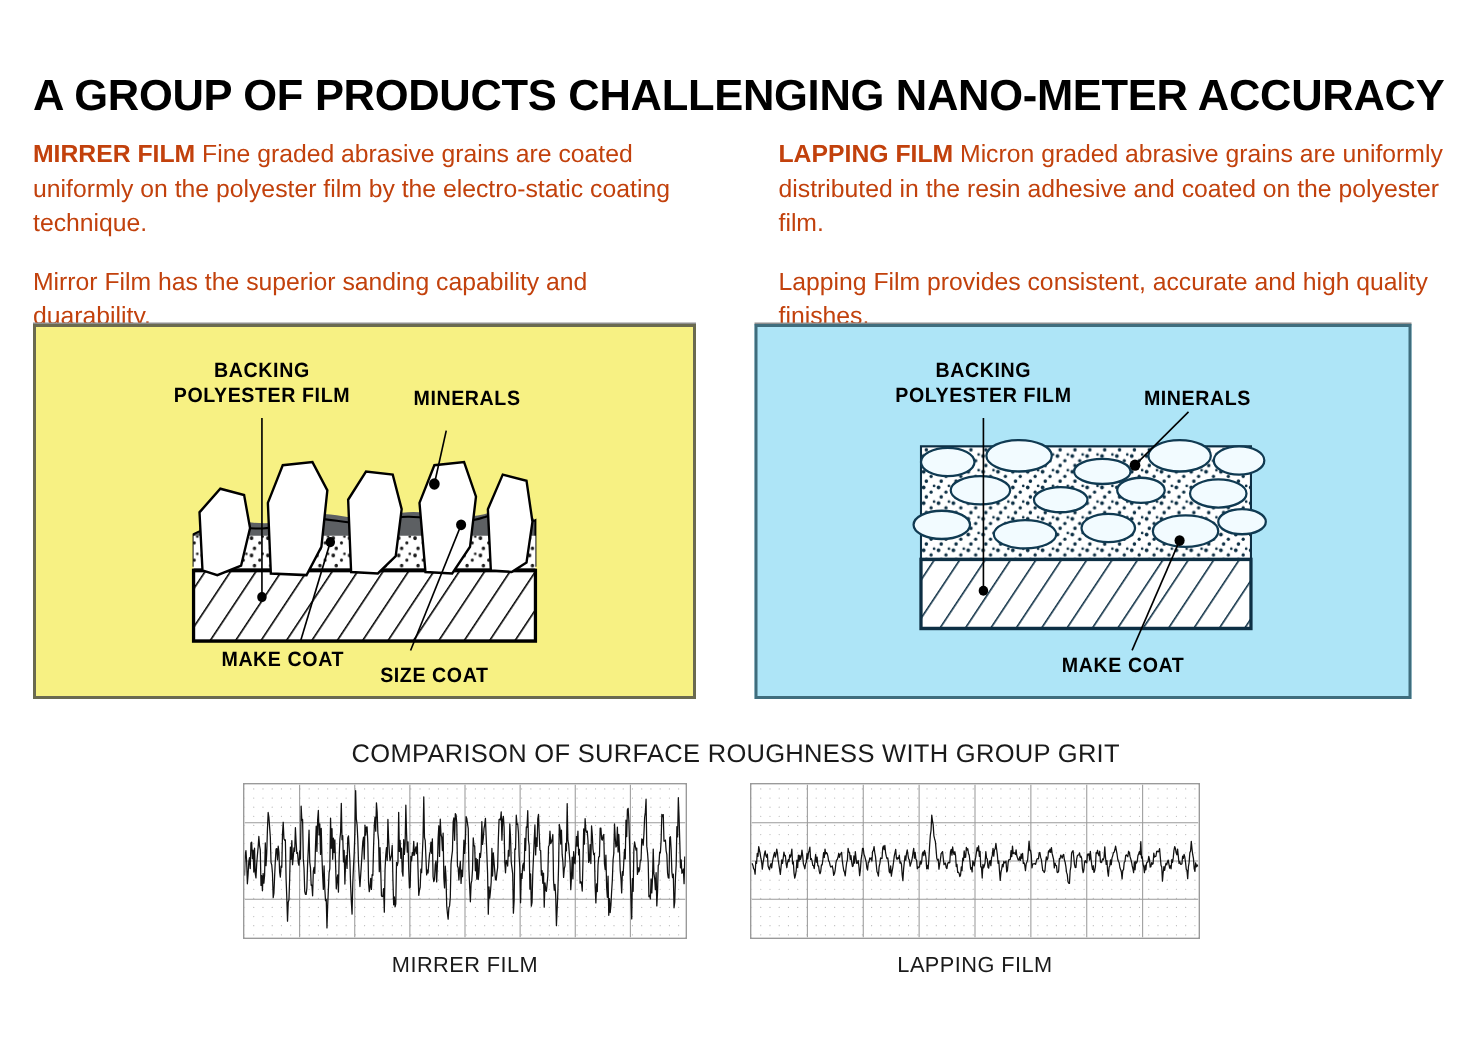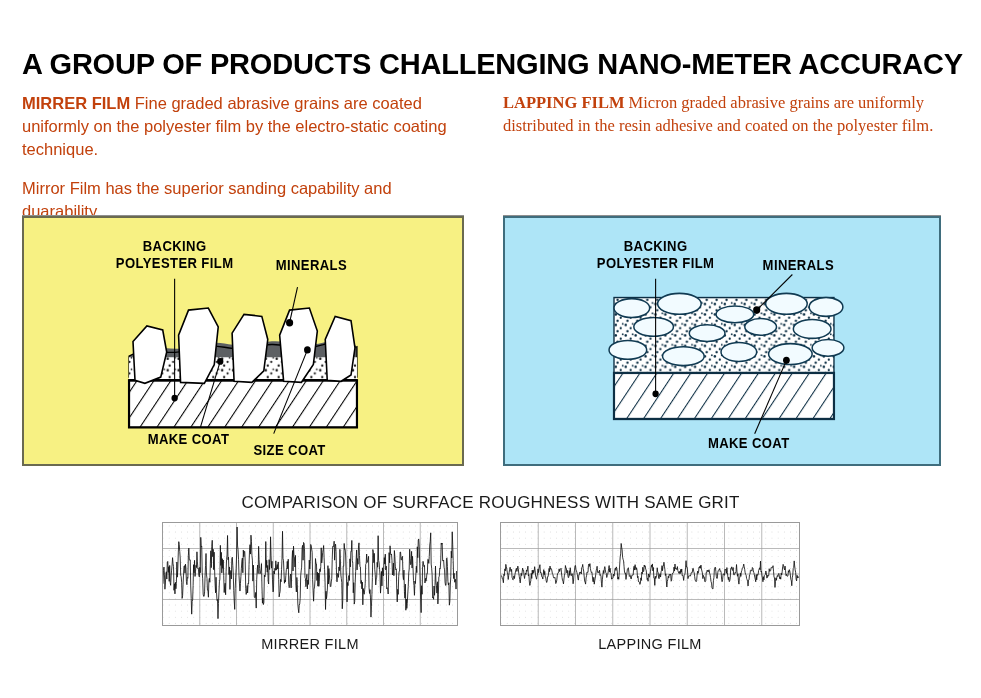--- a/index.html
+++ b/index.html
@@ -37,21 +37,21 @@
   
   .desc-col {
     position: absolute;
     top: 92px;
     width: 452px;
     font-size: 16.5px;
     line-height: 1.38;
     color: #c2410c;
   }
   .desc-col.left  { left: 22px; }
-  .desc-col.right { left: 503px; font-family: Liberation Serif, serif; }
+  .desc-col.right { left: 519px; }
   .desc-col .lead { font-weight: bold; }
   .desc-col p { margin: 0; }
   .desc-col p + p { margin-top: 17px; }
 
   
   .rule {
     position: absolute;
     top: 215px;
     height: 2px;
     background: #8f8f8f;
@@ -125,20 +125,21 @@
 
   <div class="page-title">A GROUP OF PRODUCTS CHALLENGING NANO-METER ACCURACY</div>
 
   <div class="desc-col left">
     <p><span class="lead">MIRRER FILM</span><span> Fine graded abrasive grains are coated uniformly on the polyester film by the electro-static coating technique.</span></p>
     <p>Mirror Film has the superior sanding capability and duarability.</p>
   </div>
 
   <div class="desc-col right">
     <p><span class="lead">LAPPING FILM</span><span> Micron graded abrasive grains are uniformly distributed in the resin adhesive and coated on the polyester film.</span></p>
+    <p>Lapping Film provides consistent, accurate and high quality finishes.</p>
   </div>
 
   <div class="rule left"></div>
   <div class="rule right"></div>
 
   <div class="panel left">
     <svg viewBox="0 0 442 235" preserveAspectRatio="none">
       <defs>
         <pattern id="hatchY" width="14" height="14" patternUnits="userSpaceOnUse" patternTransform="rotate(35)">
           <rect width="14" height="14" fill="#ffffff"></rect>
@@ -231,21 +232,21 @@
       <line class="leader" x1="252" y1="206" x2="284" y2="136" stroke="#0d2f44"></line>
       <circle class="dotmark" cx="284" cy="136" r="3.4"></circle>
 
       <text class="lbl" x="152" y="32" text-anchor="middle">BACKING</text>
       <text class="lbl" x="152" y="48" text-anchor="middle">POLYESTER FILM</text>
       <text class="lbl" x="296" y="50" text-anchor="middle">MINERALS</text>
       <text class="lbl" x="246" y="220" text-anchor="middle">MAKE COAT</text>
     </svg>
   </div>
 
-  <div class="compare-title">COMPARISON OF SURFACE ROUGHNESS WITH SAME GRIT</div>
+  <div class="compare-title">COMPARISON OF SURFACE ROUGHNESS WITH GROUP GRIT</div>
 
   <div class="trace left">
     <svg viewBox="0 0 296 104" preserveAspectRatio="none" id="chart0">
         <rect x="0" y="0" width="296" height="104" fill="#ffffff"></rect>
         <g>
           <circle cx="0.0" cy="3.0" r="0.42" fill="#b9b9b9"></circle>
           <circle cx="0.0" cy="9.2" r="0.42" fill="#b9b9b9"></circle>
           <circle cx="0.0" cy="15.4" r="0.42" fill="#b9b9b9"></circle>
           <circle cx="0.0" cy="21.6" r="0.42" fill="#b9b9b9"></circle>
           <circle cx="0.0" cy="27.8" r="0.42" fill="#b9b9b9"></circle>

